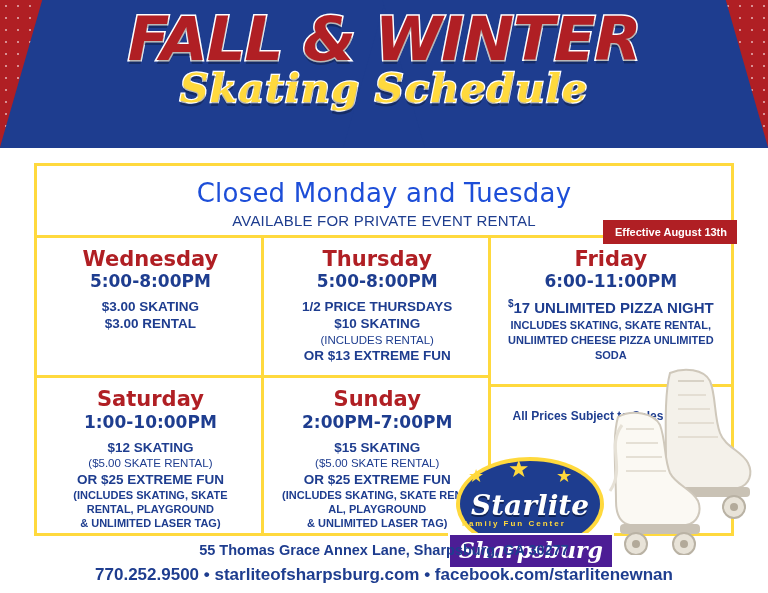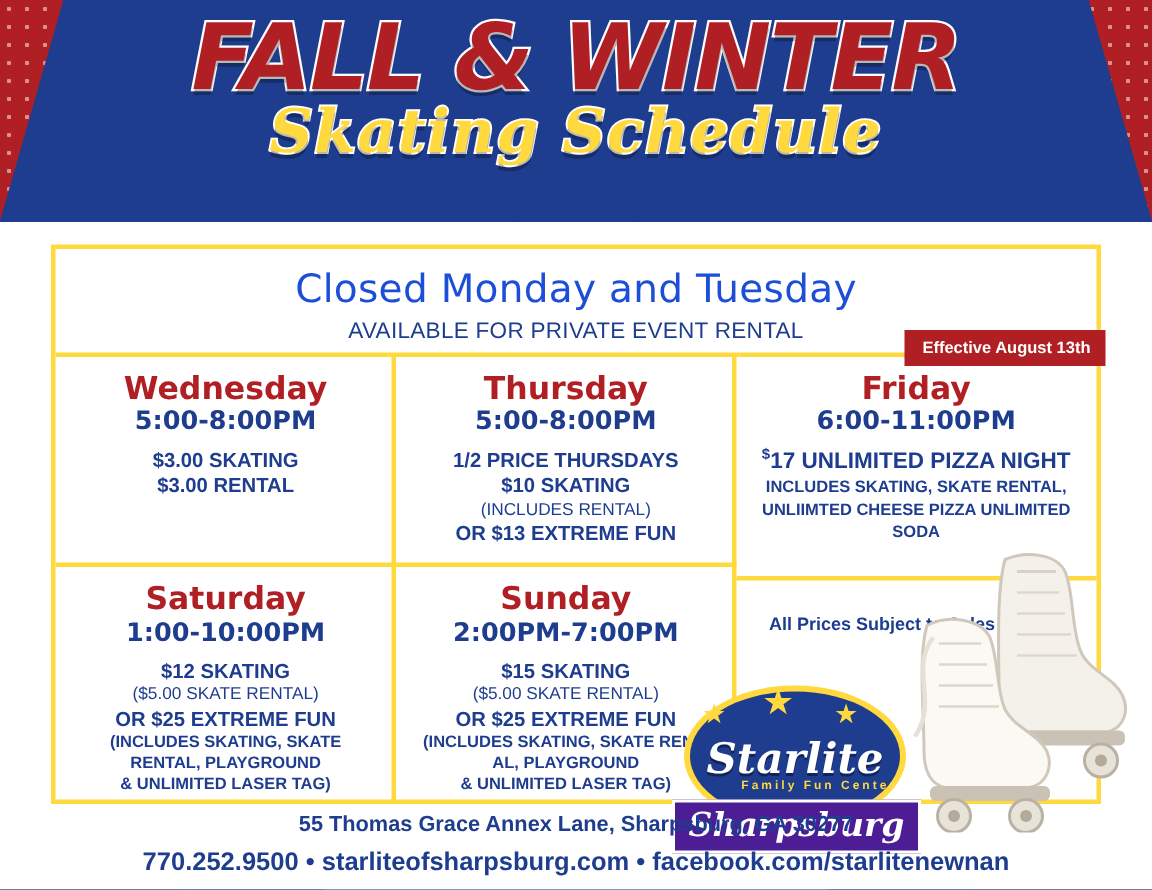--- a/index.html
+++ b/index.html
@@ -261,21 +261,21 @@
     font-family: "DejaVu Serif", serif;
     font-style: italic;
     font-weight: bold;
     font-size: 28px;
     text-shadow: 0 2px 0 rgba(0,0,0,.4);
   }
   .logo-sub {
     position: absolute;
     left: 14px; top: 60px;
     width: 136px;
-    text-align: right;
+    text-align: left;
     color: #ffd93d;
     font-size: 8px;
     letter-spacing: 2px;
     font-weight: bold;
   }
   .logo-ribbon {
     position: absolute;
     left: 0; top: 74px;
     width: 166px;
     background: #4c1d95;

